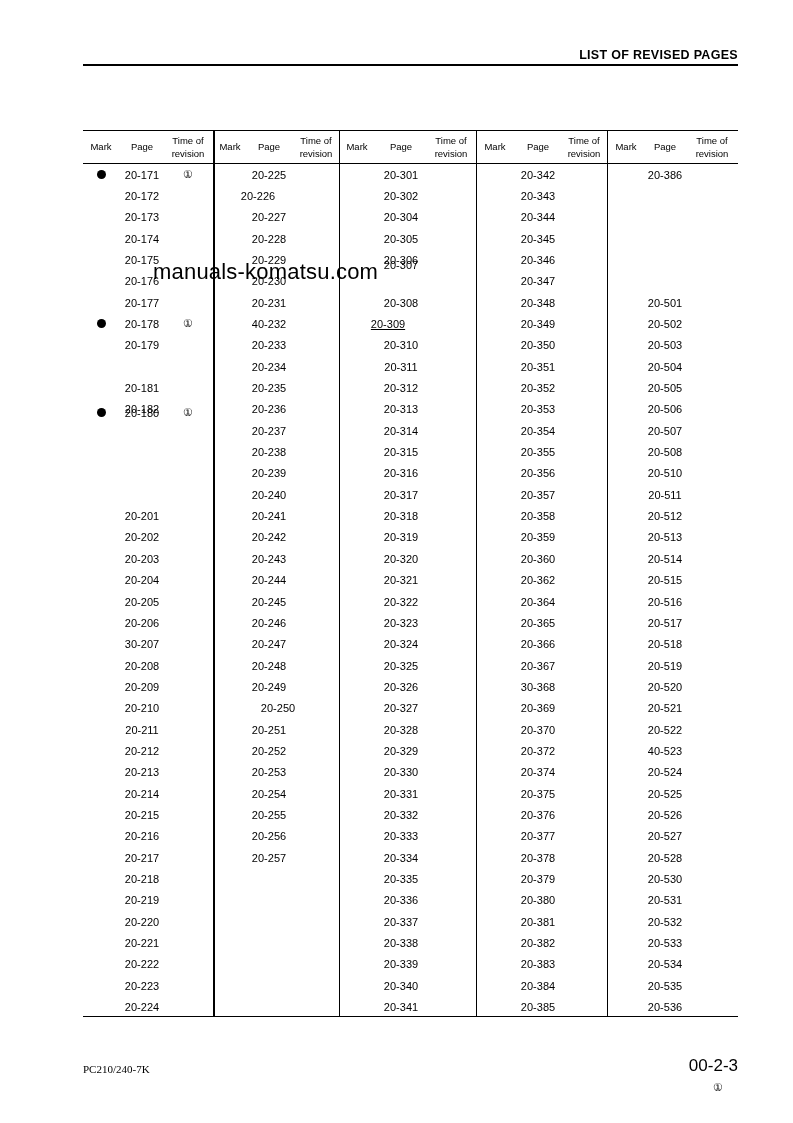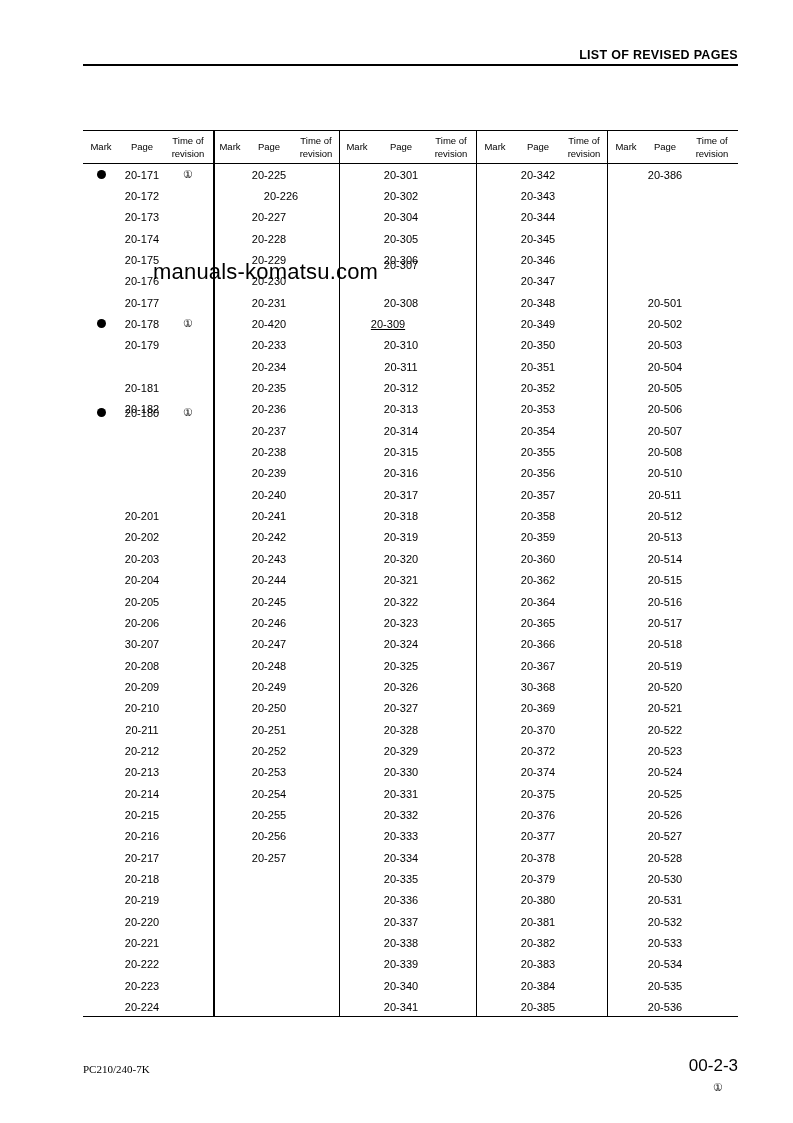--- a/index.html
+++ b/index.html
@@ -261,21 +261,21 @@
         <div><span>Time of</span><br><span>revision</span></div>
       </div>
       <div class="rows">
         <div class="row" style="top: 0px;">
           <div class="mark" style="left: 0px; width: 32px;"></div>
           <div class="page" style="left: 32px; width: 46px;">20-225</div>
           <div class="rev" style="left: 80px; width: 44px;"></div>
         </div>
         <div class="row" style="top: 21.35px;">
           <div class="mark" style="left: 0px; width: 32px;"></div>
-          <div class="page" style="left: 44px; width: 46px;">20-226</div>
+          <div class="page" style="left: 21px; width: 46px;">20-226</div>
           <div class="rev" style="left: 80px; width: 44px;"></div>
         </div>
         <div class="row" style="top: 42.7px;">
           <div class="mark" style="left: 0px; width: 32px;"></div>
           <div class="page" style="left: 32px; width: 46px;">20-227</div>
           <div class="rev" style="left: 80px; width: 44px;"></div>
         </div>
         <div class="row" style="top: 64.05px;">
           <div class="mark" style="left: 0px; width: 32px;"></div>
           <div class="page" style="left: 32px; width: 46px;">20-228</div>
@@ -291,21 +291,21 @@
           <div class="page" style="left: 32px; width: 46px;">20-230</div>
           <div class="rev" style="left: 80px; width: 44px;"></div>
         </div>
         <div class="row" style="top: 128.1px;">
           <div class="mark" style="left: 0px; width: 32px;"></div>
           <div class="page" style="left: 32px; width: 46px;">20-231</div>
           <div class="rev" style="left: 80px; width: 44px;"></div>
         </div>
         <div class="row" style="top: 149.45px;">
           <div class="mark" style="left: 0px; width: 32px;"></div>
-          <div class="page" style="left: 32px; width: 46px;">20-420</div>
+          <div class="page" style="left: 32px; width: 46px;">40-232</div>
           <div class="rev" style="left: 80px; width: 44px;"></div>
         </div>
         <div class="row" style="top: 170.8px;">
           <div class="mark" style="left: 0px; width: 32px;"></div>
           <div class="page" style="left: 32px; width: 46px;">20-233</div>
           <div class="rev" style="left: 80px; width: 44px;"></div>
         </div>
         <div class="row" style="top: 192.15px;">
           <div class="mark" style="left: 0px; width: 32px;"></div>
           <div class="page" style="left: 32px; width: 46px;">20-234</div>
@@ -381,21 +381,21 @@
           <div class="page" style="left: 32px; width: 46px;">20-248</div>
           <div class="rev" style="left: 80px; width: 44px;"></div>
         </div>
         <div class="row" style="top: 512.4px;">
           <div class="mark" style="left: 0px; width: 32px;"></div>
           <div class="page" style="left: 32px; width: 46px;">20-249</div>
           <div class="rev" style="left: 80px; width: 44px;"></div>
         </div>
         <div class="row" style="top: 533.75px;">
           <div class="mark" style="left: 0px; width: 32px;"></div>
-          <div class="page" style="left: 32px; width: 46px;">20-250</div>
+          <div class="page" style="left: 41px; width: 46px;">20-250</div>
           <div class="rev" style="left: 80px; width: 44px;"></div>
         </div>
         <div class="row" style="top: 555.1px;">
           <div class="mark" style="left: 0px; width: 32px;"></div>
           <div class="page" style="left: 32px; width: 46px;">20-251</div>
           <div class="rev" style="left: 80px; width: 44px;"></div>
         </div>
         <div class="row" style="top: 576.45px;">
           <div class="mark" style="left: 0px; width: 32px;"></div>
           <div class="page" style="left: 32px; width: 46px;">20-252</div>
@@ -983,21 +983,21 @@
           <div class="page" style="left: 38px; width: 40px;">20-521</div>
           <div class="rev" style="left: 80px; width: 50px;"></div>
         </div>
         <div class="row" style="top: 555.1px;">
           <div class="mark" style="left: 0px; width: 38px;"></div>
           <div class="page" style="left: 38px; width: 40px;">20-522</div>
           <div class="rev" style="left: 80px; width: 50px;"></div>
         </div>
         <div class="row" style="top: 576.45px;">
           <div class="mark" style="left: 0px; width: 38px;"></div>
-          <div class="page" style="left: 38px; width: 40px;">20-523</div>
+          <div class="page" style="left: 38px; width: 40px;">40-523</div>
           <div class="rev" style="left: 80px; width: 50px;"></div>
         </div>
         <div class="row" style="top: 597.8px;">
           <div class="mark" style="left: 0px; width: 38px;"></div>
           <div class="page" style="left: 38px; width: 40px;">20-524</div>
           <div class="rev" style="left: 80px; width: 50px;"></div>
         </div>
         <div class="row" style="top: 619.15px;">
           <div class="mark" style="left: 0px; width: 38px;"></div>
           <div class="page" style="left: 38px; width: 40px;">20-525</div>

